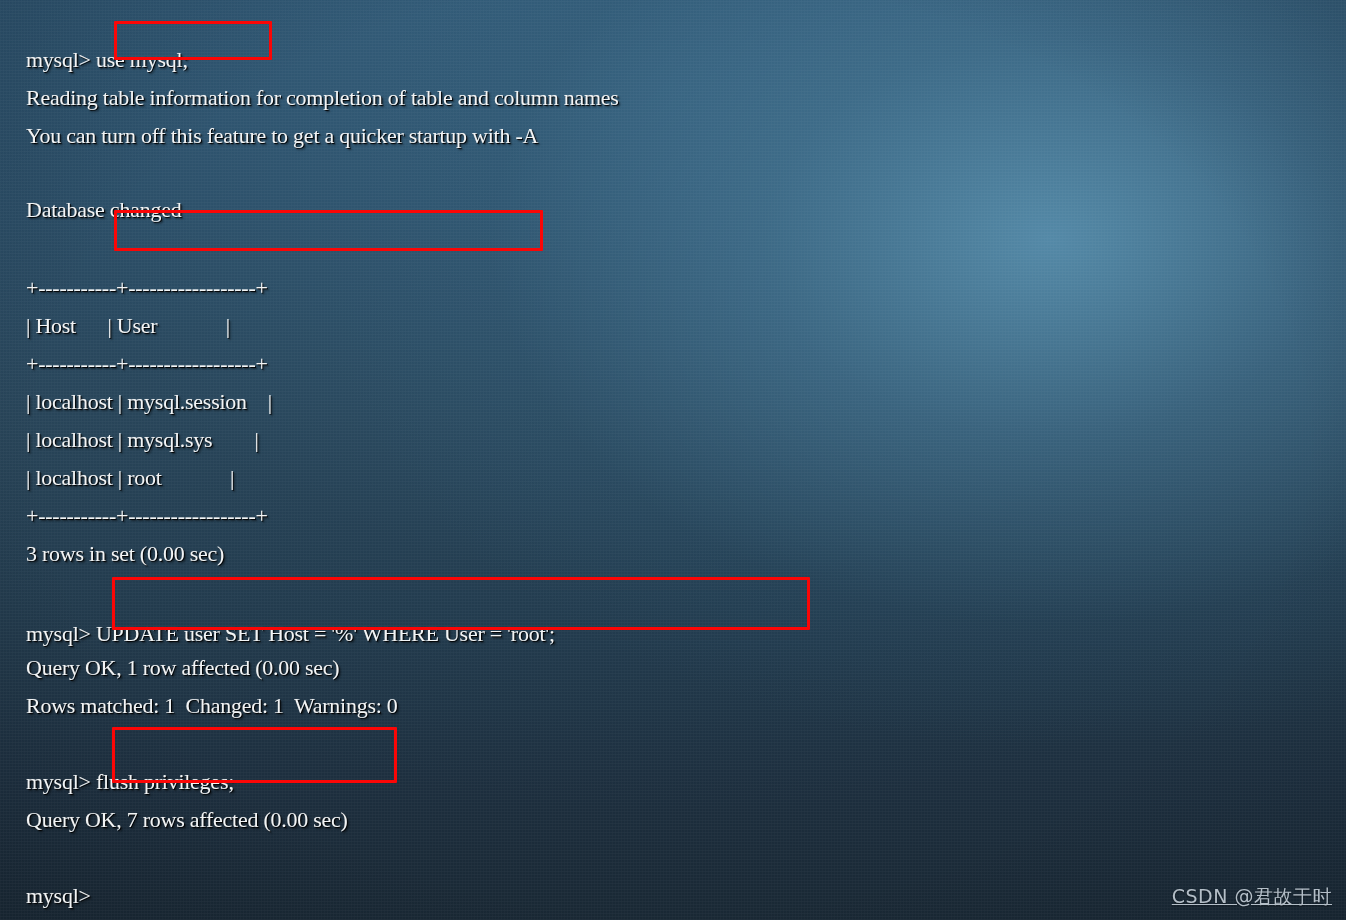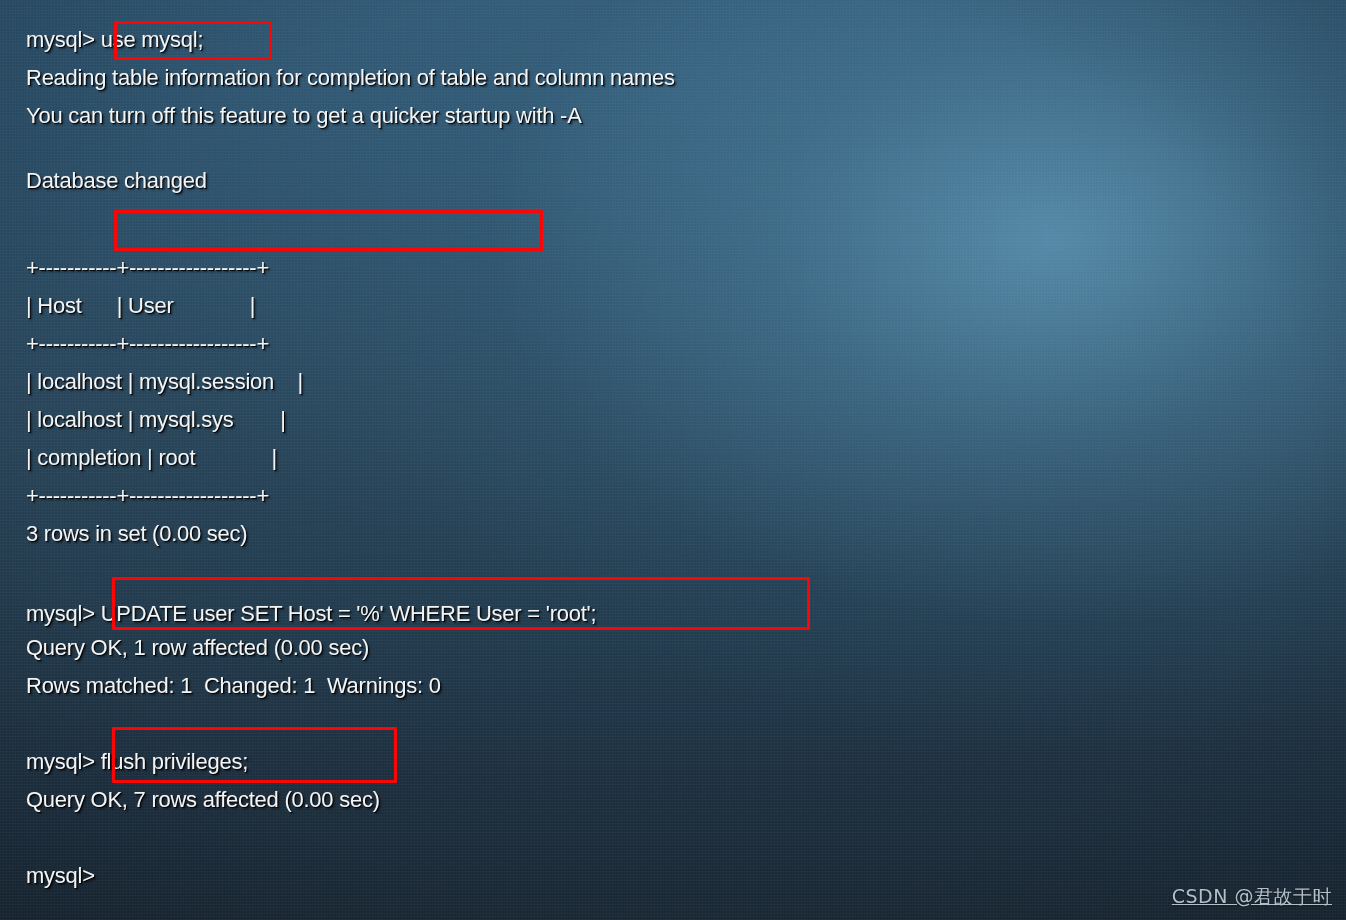--- a/index.html
+++ b/index.html
@@ -43,29 +43,30 @@
     left: 0; top: 0;
     width: 1346px;
     height: 920px;
     z-index: 3;
   }
 
   .line {
     position: absolute;
     left: 26px;
     white-space: pre;
-    font-family: Liberation Sans, sans-serif;
+    font-family: Liberation Serif, serif;
     font-size: 22px;
     line-height: 28px;
     letter-spacing: -0.25px;
     color: #f2f4f5;
     text-shadow:
       1px 1px 0 rgba(0,0,0,0.85),
       2px 2px 2px rgba(0,0,0,0.55),
       0 0 1px rgba(255,255,255,0.25);
+    margin-top: 20px;
   }
 
   .hl-box {
     position: absolute;
     border: 3px solid #fb0606;
     border-radius: 1px;
     box-sizing: border-box;
     z-index: 2;
     pointer-events: auto;
   }
@@ -87,27 +88,27 @@
 </head>
 <body>
 
 <div id="screen">
 
   <div id="terminal">
 
     <div class="line" style="top:26px">mysql&gt; use mysql;</div>
     <div class="line" style="top:64px">Reading table information for completion of table and column names</div>
     <div class="line" style="top:102px">You can turn off this feature to get a quicker startup with -A</div>
-    <div class="line" style="top:167px">Database changed</div>
+    <div class="line" style="top:176px">Database changed</div>
     <div class="line" style="top:254px">+-----------+------------------+</div>
     <div class="line" style="top:292px">| Host      | User             |</div>
     <div class="line" style="top:330px">+-----------+------------------+</div>
     <div class="line" style="top:368px">| localhost | mysql.session    |</div>
     <div class="line" style="top:406px">| localhost | mysql.sys        |</div>
-    <div class="line" style="top:444px">| completion | root             |</div>
+    <div class="line" style="top:444px">| localhost | root             |</div>
     <div class="line" style="top:482px">+-----------+------------------+</div>
     <div class="line" style="top:520px">3 rows in set (0.00 sec)</div>
     <div class="line" style="top:600px">mysql&gt; UPDATE user SET Host = '%' WHERE User = 'root';</div>
     <div class="line" style="top:634px">Query OK, 1 row affected (0.00 sec)</div>
     <div class="line" style="top:672px">Rows matched: 1  Changed: 1  Warnings: 0</div>
     <div class="line" style="top:748px">mysql&gt; flush privileges;</div>
     <div class="line" style="top:786px">Query OK, 7 rows affected (0.00 sec)</div>
     <div class="line" style="top:862px">mysql&gt;</div>
 
     <div class="hl-box" style="left:114px; top:21px;  width:158px; height:39px;"></div>

